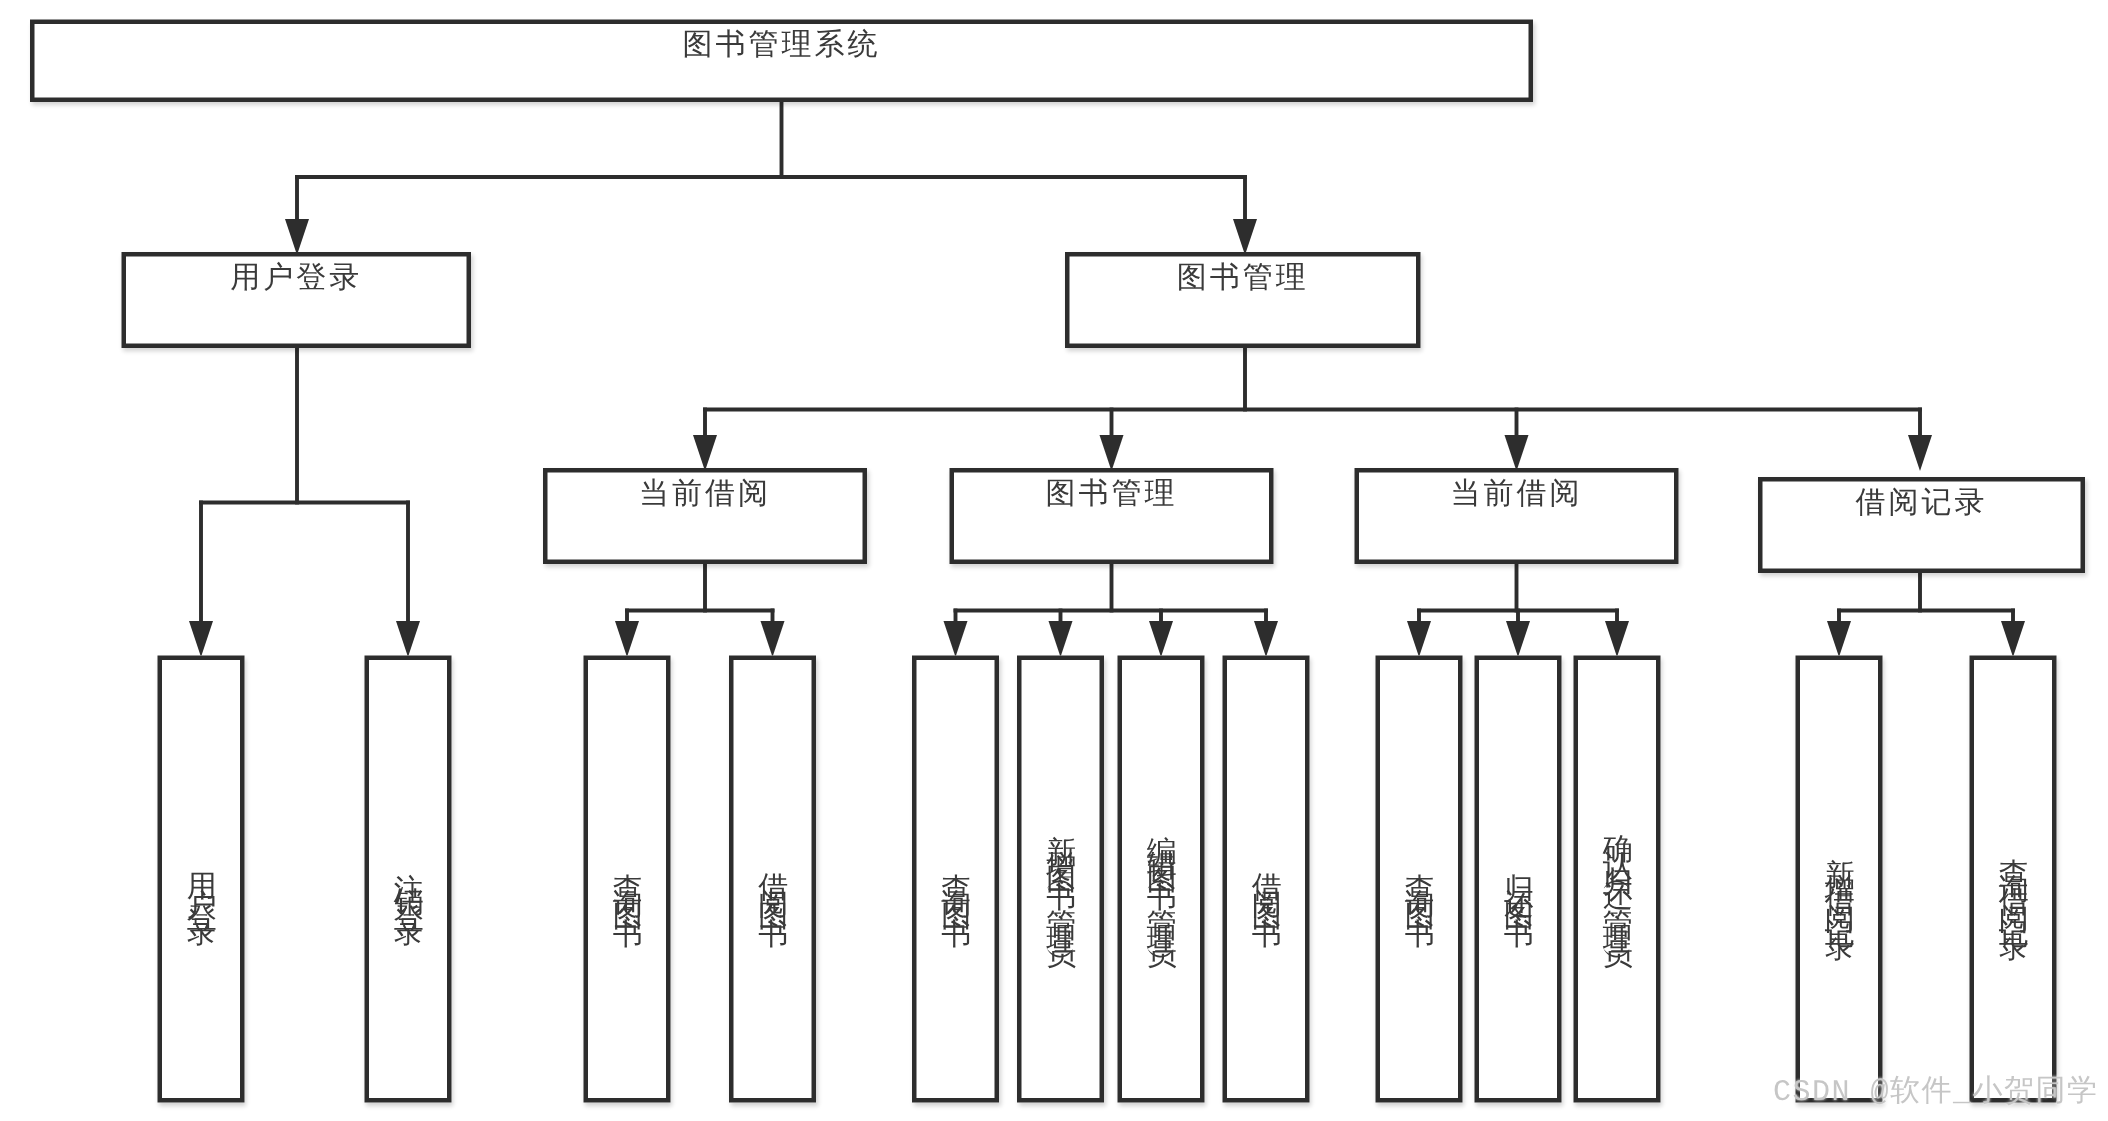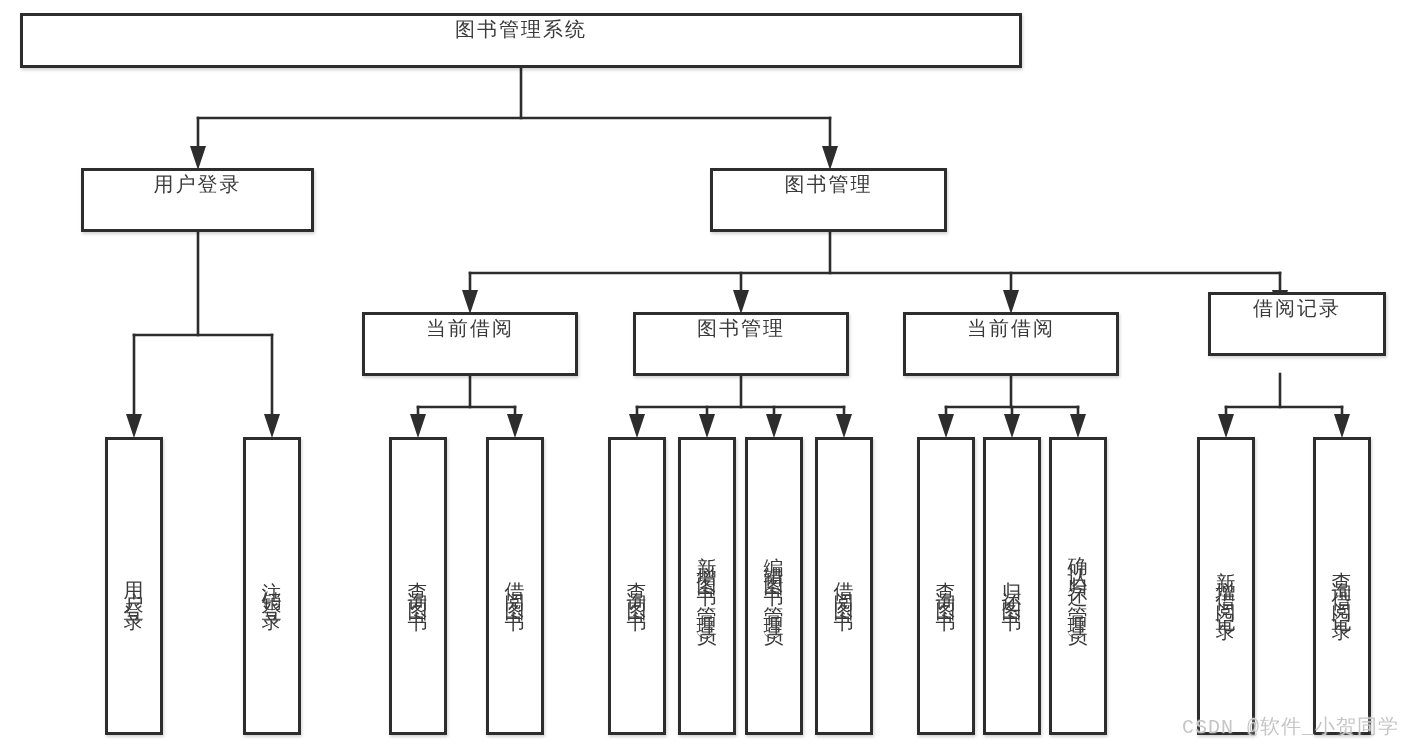--- a/index.html
+++ b/index.html
@@ -157,21 +157,21 @@
 
   <div class="node" style="left:362px;top:312px;width:216px;height:64px;">
     <span>当前借阅</span>
   </div>
   <div class="node" style="left:633px;top:312px;width:216px;height:64px;">
     <span>图书管理</span>
   </div>
   <div class="node" style="left:903px;top:312px;width:216px;height:64px;">
     <span>当前借阅</span>
   </div>
-  <div class="node" style="left:1172px;top:292px;width:178px;height:64px;margin-left:36px;">
+  <div class="node" style="left:1172px;top:318px;width:218px;height:64px;">
     <span>借阅记录</span>
   </div>
 
   <div class="leaf" style="left:105px;">
     <span>用户登录</span>
   </div>
   <div class="leaf" style="left:243px;">
     <span>注销登录</span>
   </div>
 

